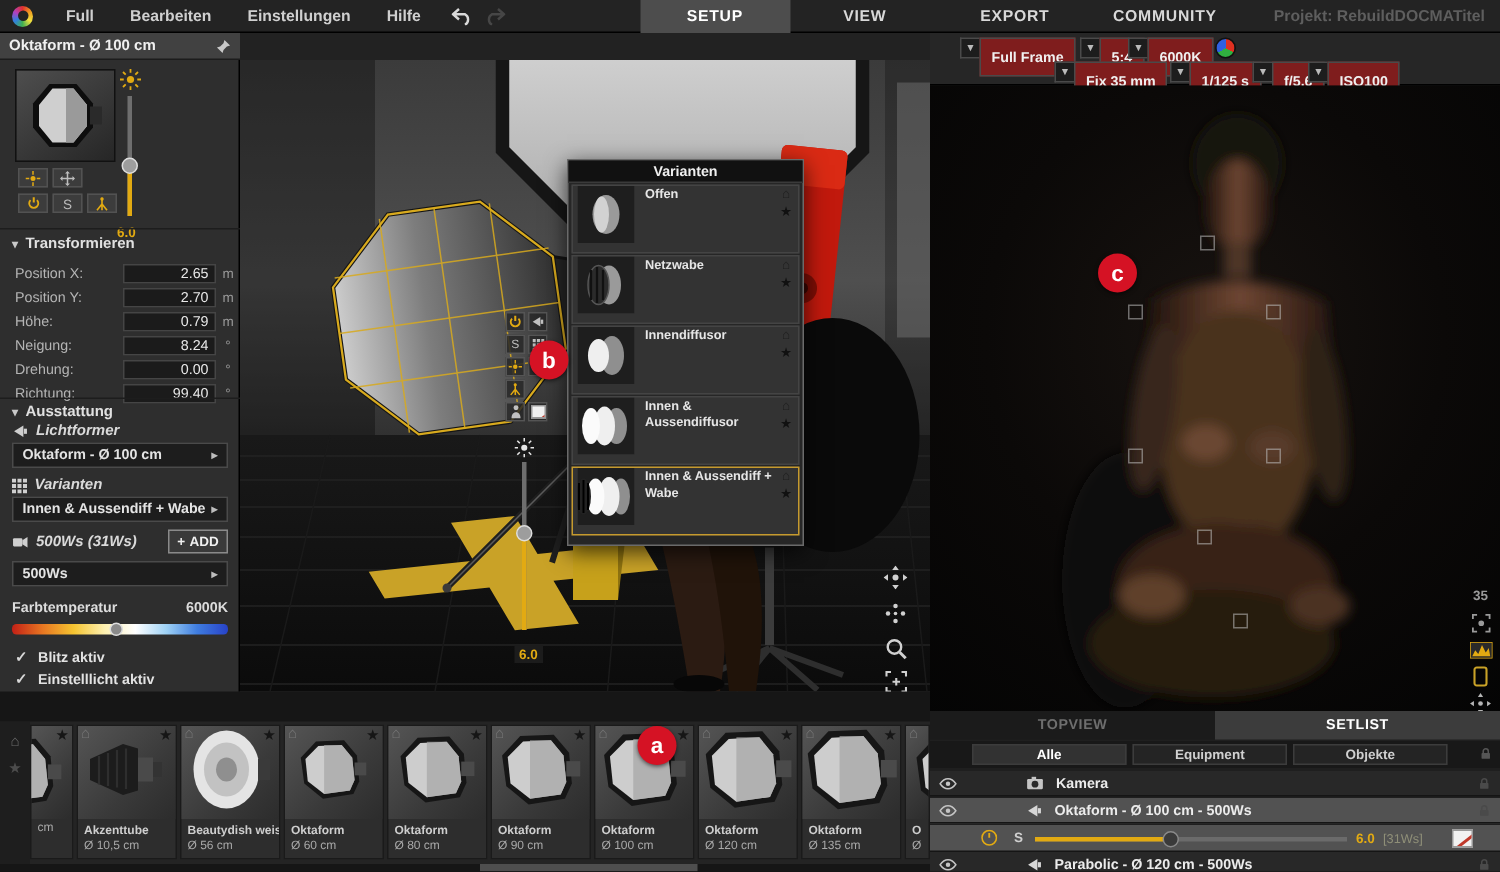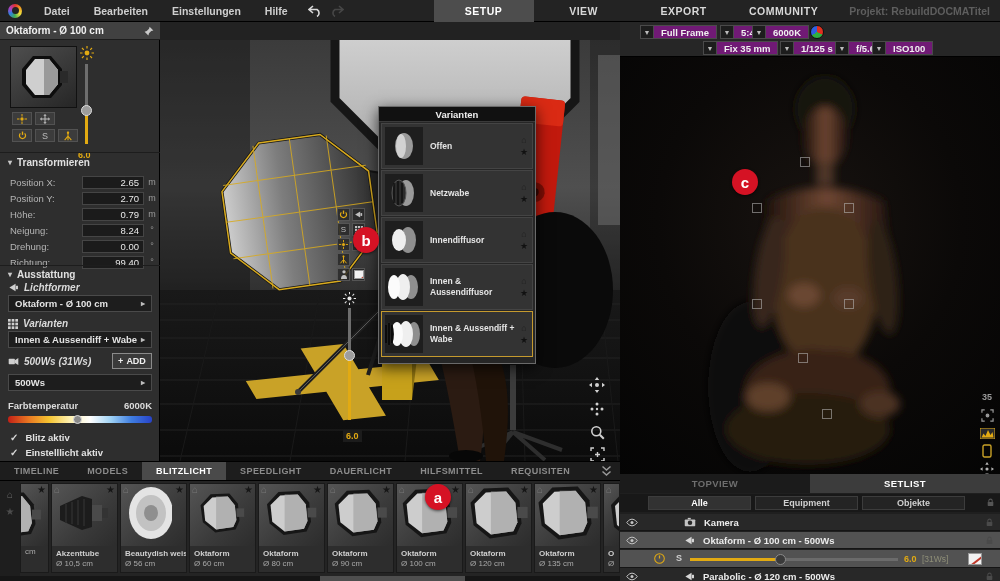--- a/index.html
+++ b/index.html
@@ -70,36 +70,36 @@
   
   .ctl-btn { position:absolute; width:13px; height:13px; background:rgba(40,40,40,.85); border:1px solid #555;
              display:flex; align-items:center; justify-content:center; font-size:8px; color:#c0c0c0; z-index:25; }
 
   
   #popup { left:218px; top:66px; width:158px; height:258px; background:#262626; border:1px solid #6a6a6a;
            box-shadow:0 4px 14px rgba(0,0,0,.7); z-index:30; }
   #popup-hd { height:15px; background:#111; display:flex; align-items:center; justify-content:center;
               font-size:9.5px; font-weight:bold; color:#efefef; border-bottom:1px solid #3a3a3a; }
   .pop-item { position:relative; height:46px; margin:1px 2px; background:#333; border:1px solid #444;
-              display:flex; align-items:center; }
+              display:flex; }
   .pop-item.sel { border:1px solid #c59a2e; }
   .pop-item .pi-label { flex:1; font-size:8.5px; font-weight:bold; color:#e6e6e6; padding-left:4px; line-height:1.25; }
   .pop-item .pi-stars { width:16px; display:flex; flex-direction:column; align-items:center; gap:2px;
                         font-size:9px; color:#171717; }
   .pop-item .pi-stars .s1 { color:#1d1d1d; } .pop-item .pi-stars .s2 { color:#111; }
 
   .navicon { position:absolute; width:18px; height:18px; display:flex; align-items:center; justify-content:center; z-index:20; }
 
   
   #cam-settings { left:620px; top:22px; width:380px; height:35px; background:#262626; border-bottom:1px solid #000; }
   .chip { position:absolute; display:flex; height:14px; }
   .chip .carr { width:13px; background:#1d1d1d; border:1px solid #4a4a4a; border-right:none; color:#bbb;
                 font-size:7px; display:flex; align-items:center; justify-content:center; }
-  .chip .clabel { background:#701a75; border:1px solid #4a4a4a; color:#f0f0f0; font-size:9.5px; font-weight:bold;
-                  display:flex; align-items:center; padding:0 7px; }
+  .chip .clabel { background:#7f1d1d; border:1px solid #4a4a4a; color:#f0f0f0; font-size:9.5px; font-weight:bold;
+                  display:flex; align-items:center; padding:12px 7px; }
   #rgb-icon { position:absolute; width:14px; height:14px; border-radius:50%;
               background:conic-gradient(#e03020 0 33%,#30b040 33% 66%,#3060e0 66% 100%); border:1px solid #111; }
   #cam-preview { left:620px; top:57px; width:380px; height:417px; background:#060606; overflow:hidden; }
   .fbracket { position:absolute; width:10px; height:10px; border:1px solid rgba(190,190,190,.55); z-index:15; }
   .side-ico { position:absolute; left:357px; width:20px; height:16px; display:flex; align-items:center;
               justify-content:center; font-size:9px; font-weight:bold; color:#9a9a9a; z-index:16; }
 
   
   #bottom-tabs { left:0; top:461px; width:620px; height:20px; background:#1d1d1d; border-top:1px solid #000;
                  border-bottom:1px solid #000; display:flex; align-items:stretch; }
@@ -142,21 +142,21 @@
   svg { display:block; }
 </style>
 </head>
 <body>
 
 <div id="app">
 
   <div id="menubar" class="abs">
     <div id="logo"></div>
     <div id="menu-items" style="display:flex">
-        <span class="menu-item">Datei</span>
+        <span class="menu-item">Full</span>
         <span class="menu-item">Bearbeiten</span>
         <span class="menu-item">Einstellungen</span>
         <span class="menu-item">Hilfe</span>
       </div>
     <div class="hist-icons">
       <span>
         <svg width="14" height="12" viewBox="0 0 14 12">
             <path d="M5 1 L1 4.5 L5 8 M1 4.5 h8 a4 4 0 0 1 0 7" fill="none" stroke="#d9d9d9" stroke-width="1.6"></path>
           </svg>
       </span>
@@ -728,38 +728,20 @@
     <div class="side-ico" style="top:404px">
       <svg width="14" height="14" viewBox="0 0 16 16">
           <circle cx="8" cy="8" r="1.8" fill="#b5b5b5"></circle>
           <g fill="#b5b5b5">
             <path d="M8 0l2 3H6zM8 16l2-3H6zM0 8l3-2v4zM16 8l-3-2v4z"></path>
           </g>
         </svg>
     </div>
   </div>
 
-  <div id="bottom-tabs" class="abs">
-    <div id="btabs" style="display:flex">
-        <div class="btab">TIMELINE</div>
-        <div class="btab">MODELS</div>
-        <div class="btab active">BLITZLICHT</div>
-        <div class="btab">SPEEDLIGHT</div>
-        <div class="btab">DAUERLICHT</div>
-        <div class="btab">HILFSMITTEL</div>
-        <div class="btab">REQUISITEN</div>
-      </div>
-    <div style="margin-left:auto;margin-right:8px;display:flex;align-items:center">
-      <svg width="11" height="12" viewBox="0 0 11 12">
-          <g fill="none" stroke="#9a9a9a" stroke-width="1.5">
-            <path d="M1.5 1.5L5.5 5l4-3.5M1.5 6.5L5.5 10l4-3.5"></path>
-          </g>
-        </svg>
-    </div>
-  </div>
 
   <div id="library" class="abs">
     <div id="lib-gutter">
       <span>⌂</span>
       <span style="color:#4c4c4c">★</span>
     </div>
     <div id="lib-cells">
         <div class="lib-cell" style="left: 20px; width: 29px; overflow: hidden;">
           <div class="lib-thumb">
             <span class="lib-star">★</span>

